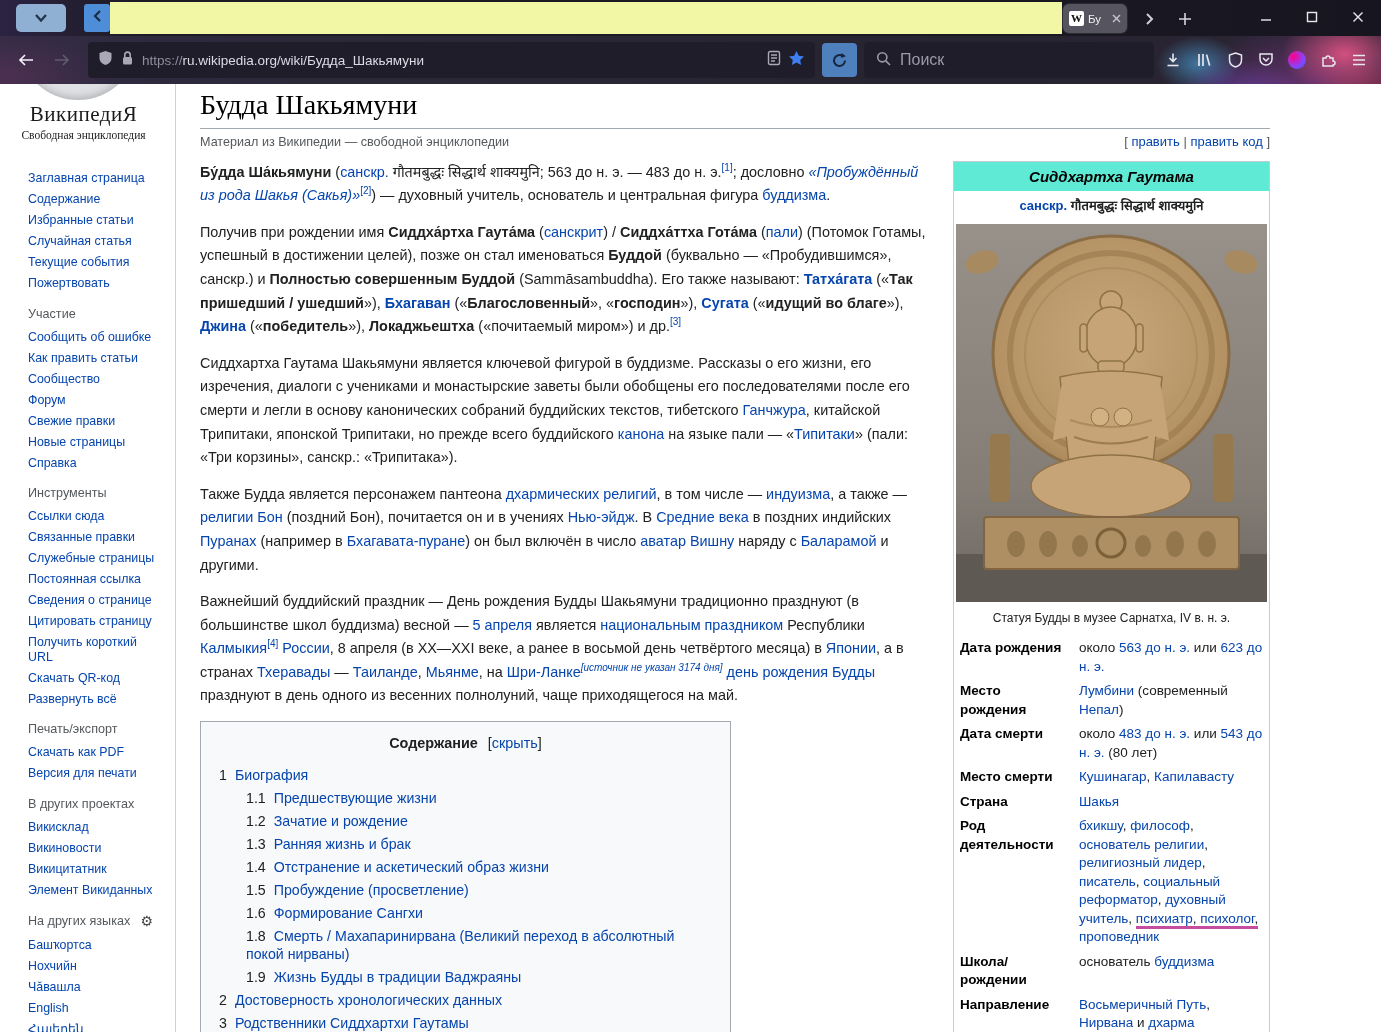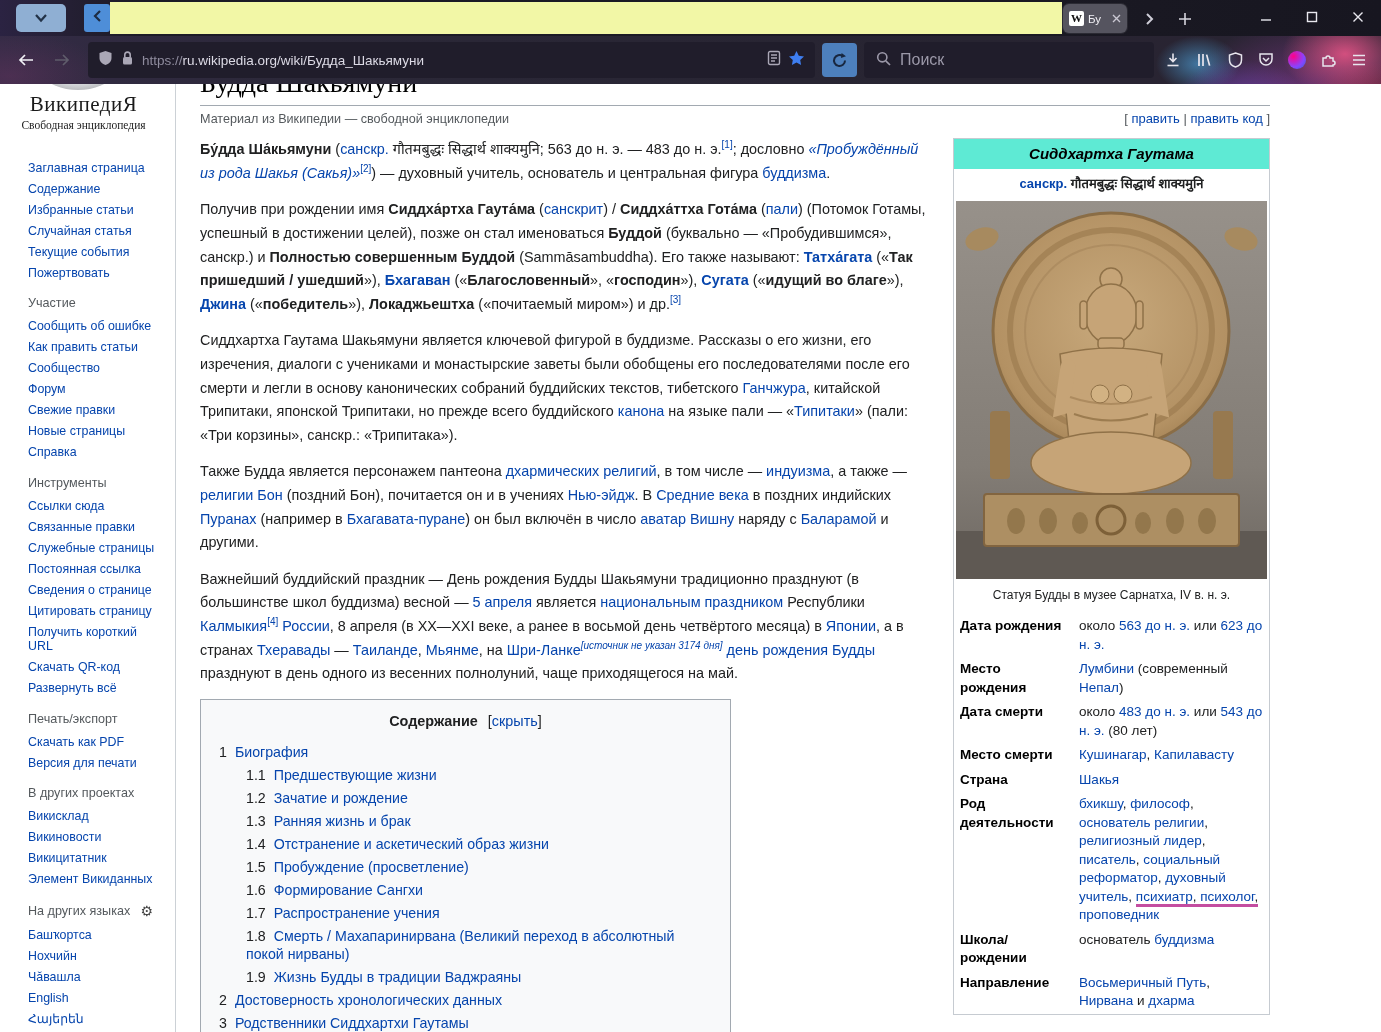--- a/index.html
+++ b/index.html
@@ -45,21 +45,21 @@
     display:flex;align-items:center;justify-content:center;}
   .searchbar{position:absolute;left:864px;top:6px;width:290px;height:36px;background:#201d2b;border-radius:4px;
     display:flex;align-items:center;padding:0 12px;gap:9px;}
   .search-placeholder{font-size:16px;color:#9b98a8;}
   .nav-icons{position:absolute;right:8px;top:8px;height:32px;display:flex;gap:3px;}
   .nav-icon{width:28px;height:32px;display:flex;align-items:center;justify-content:center;}
   .avatar-dot{width:18px;height:18px;border-radius:50%;
     background:radial-gradient(circle at 30% 30%, #f08, #84f 60%, #36c);}
 
   
-  .page{position:absolute;top:84px;left:0;width:1293px;height:948px;background:#fff;display:flex;overflow:hidden;align-items:center;}
+  .page{position:absolute;top:84px;left:0;width:1293px;height:948px;background:#fff;display:flex;overflow:hidden;}
 
   .sidebar{width:176px;flex:none;position:relative;border-right:1px solid #ccd1d6;padding:0 8px 0 0;}
   .globe{position:absolute;left:18px;top:-104px;width:120px;height:120px;border-radius:50%;
     background:radial-gradient(circle at 45% 35%, #f7f7f7, #dcdee1 70%, #c4c7cb);box-shadow:inset 0 -3px 6px rgba(0,0,0,.15);}
   .wordmark{margin-top:18px;text-align:center;font-family:"Liberation Serif",serif;font-size:21px;color:#1a1a1a;letter-spacing:.5px;}
   .tagline{text-align:center;font-family:"Liberation Serif",serif;font-size:11.5px;color:#222;margin-top:2px;}
   .sidebar-nav{margin-top:30px;padding-left:28px;font-size:12.4px;}
   .side-section{margin-bottom:16px;}
   .side-header{color:#54595d;font-size:12.6px;margin:14px 0 9px;display:flex;align-items:center;justify-content:space-between;padding-right:14px;}
   .gear{font-size:14px;color:#444;cursor:pointer;}
@@ -458,21 +458,20 @@
           <span class="toc-toggle"><span>[</span><span class="sg-link">скрыть</span><span>]</span></span>
         </div>
         <ul class="toc-list">
             <li class="toc-l1"><span class="toc-num">1</span><span class="toc-text">Биография</span></li>
             <li class="toc-l2"><span class="toc-num">1.1</span><span class="toc-text">Предшествующие жизни</span></li>
             <li class="toc-l2"><span class="toc-num">1.2</span><span class="toc-text">Зачатие и рождение</span></li>
             <li class="toc-l2"><span class="toc-num">1.3</span><span class="toc-text">Ранняя жизнь и брак</span></li>
             <li class="toc-l2"><span class="toc-num">1.4</span><span class="toc-text">Отстранение и аскетический образ жизни</span></li>
             <li class="toc-l2"><span class="toc-num">1.5</span><span class="toc-text">Пробуждение (просветление)</span></li>
             <li class="toc-l2"><span class="toc-num">1.6</span><span class="toc-text">Формирование Сангхи</span></li>
-            <li class="toc-l2"><span class="toc-num">1.7</span><span class="toc-text">Распространение учения</span></li>
             <li class="toc-l2"><span class="toc-num">1.8</span><span class="toc-text">Смерть / Махапаринирвана (Великий переход в абсолютный покой нирваны)</span></li>
             <li class="toc-l2"><span class="toc-num">1.9</span><span class="toc-text">Жизнь Будды в традиции Ваджраяны</span></li>
             <li class="toc-l1"><span class="toc-num">2</span><span class="toc-text">Достоверность хронологических данных</span></li>
             <li class="toc-l1"><span class="toc-num">3</span><span class="toc-text">Родственники Сиддхартхи Гаутамы</span></li>
           </ul>
       </div>
 
     </div>
   </main>
 </div>

